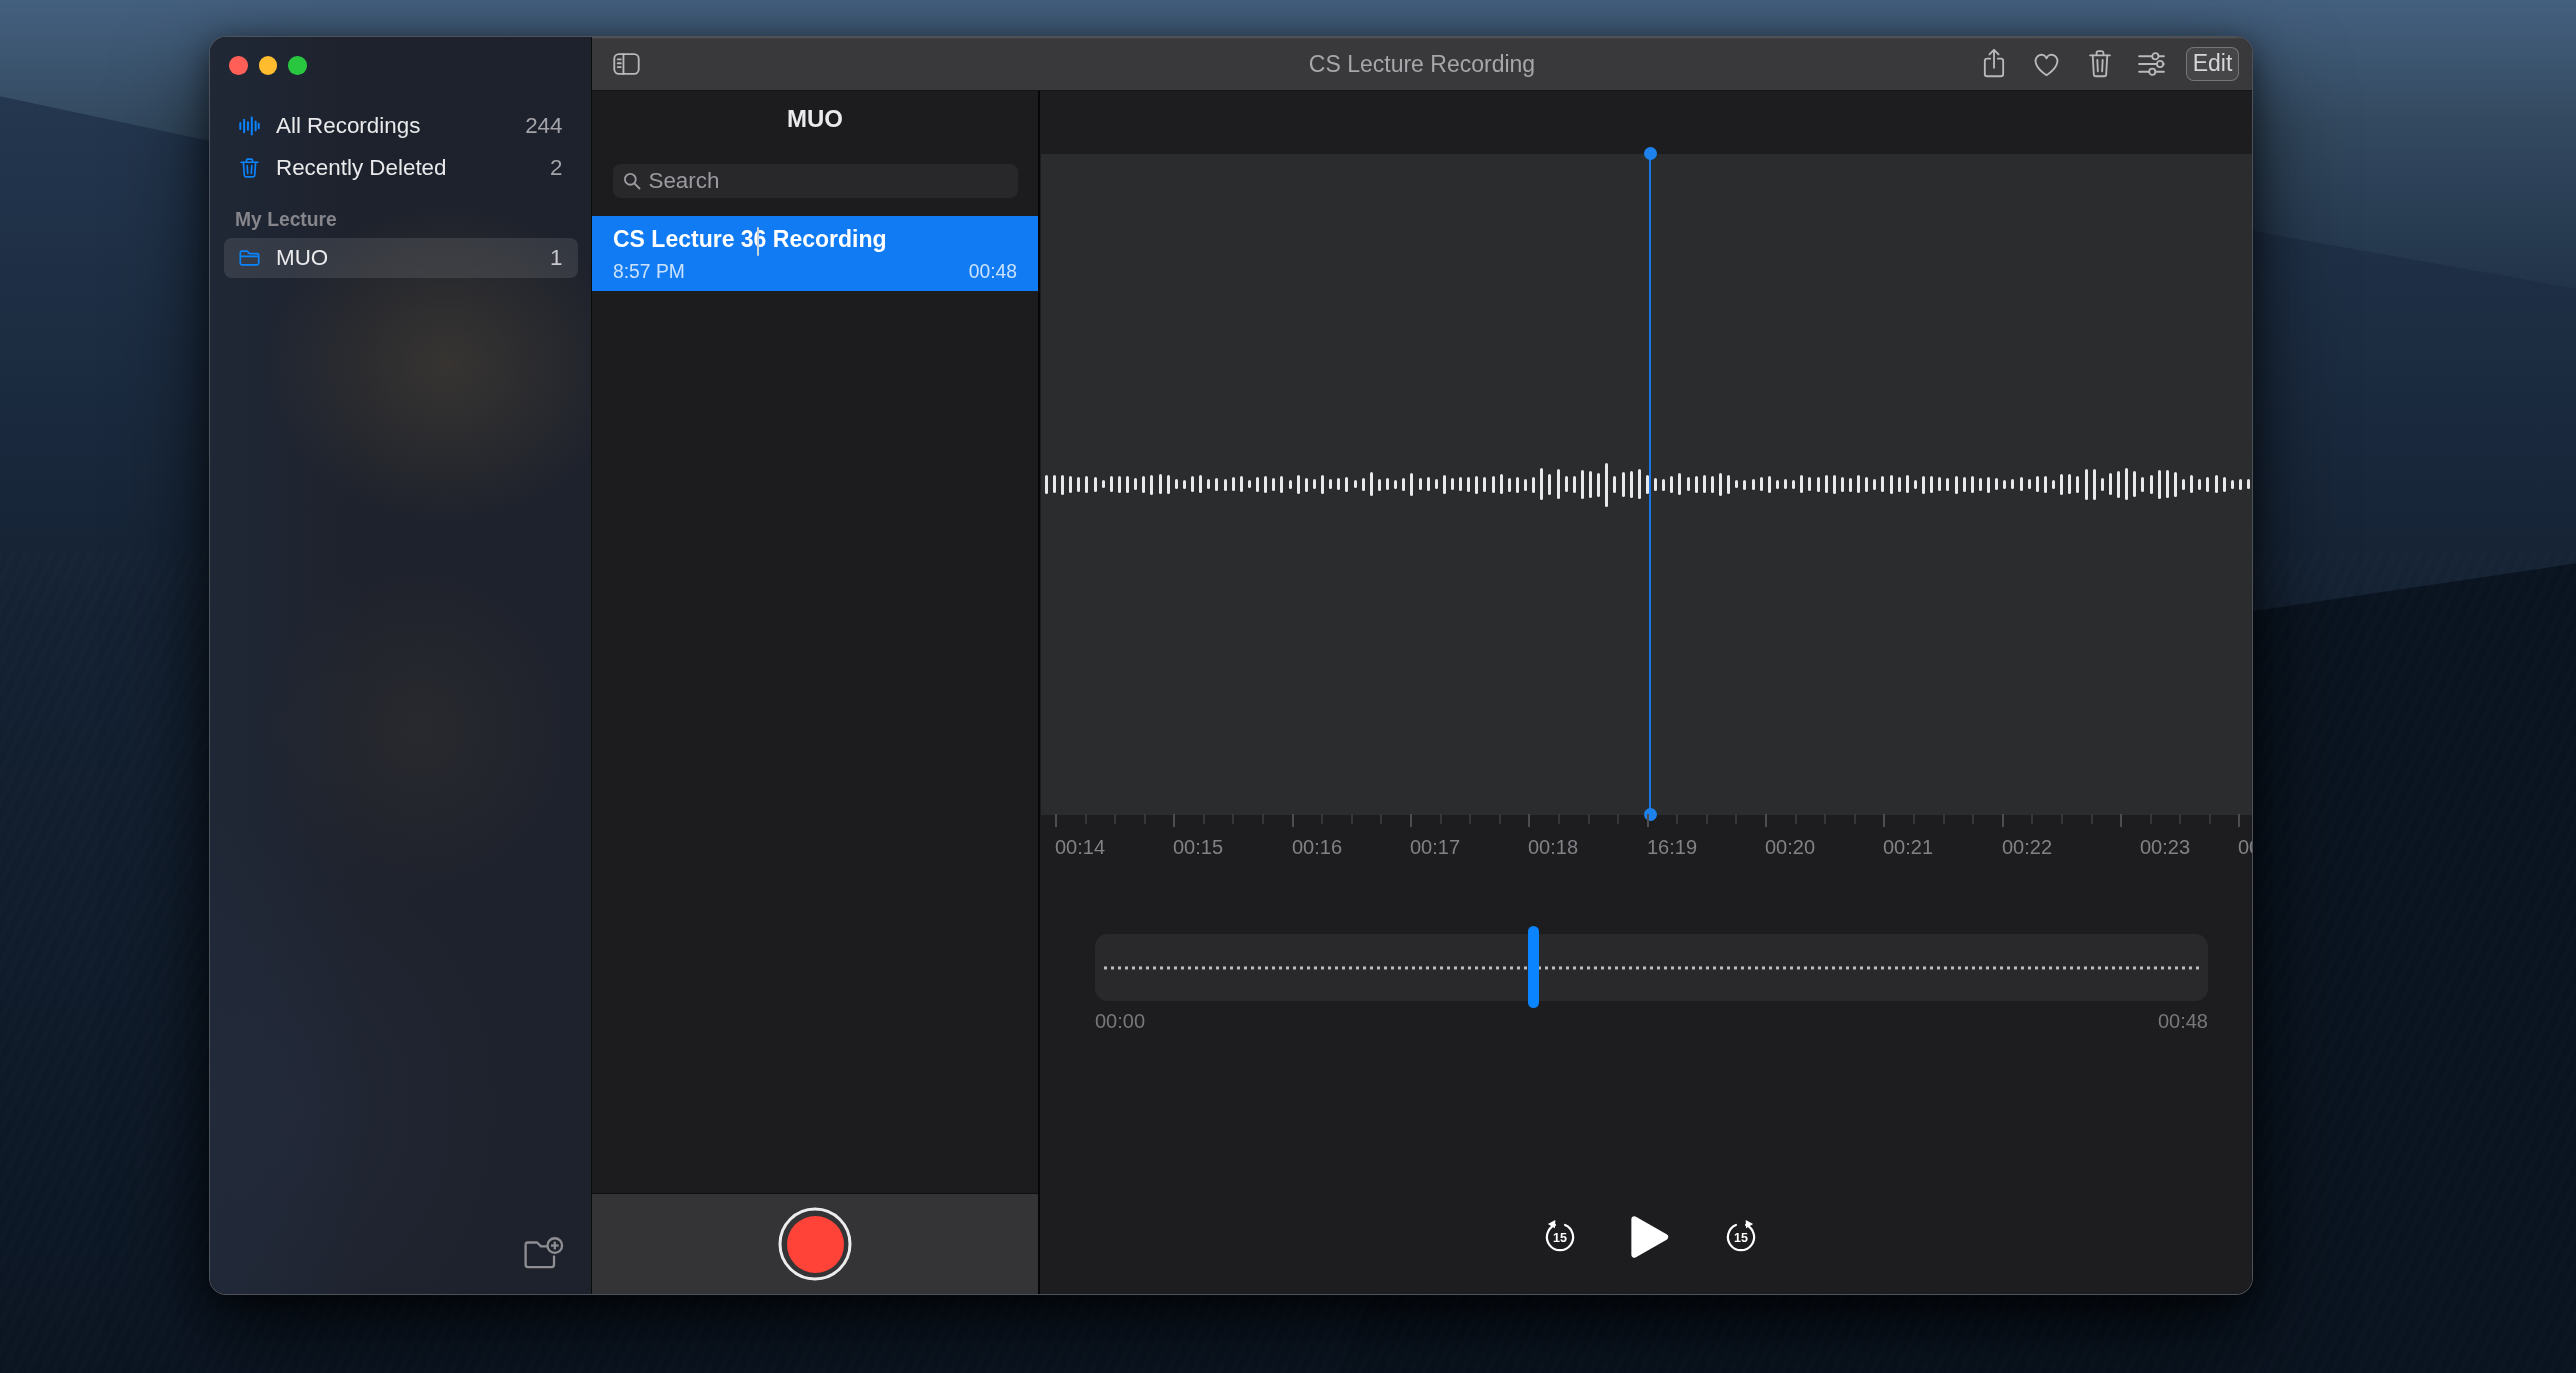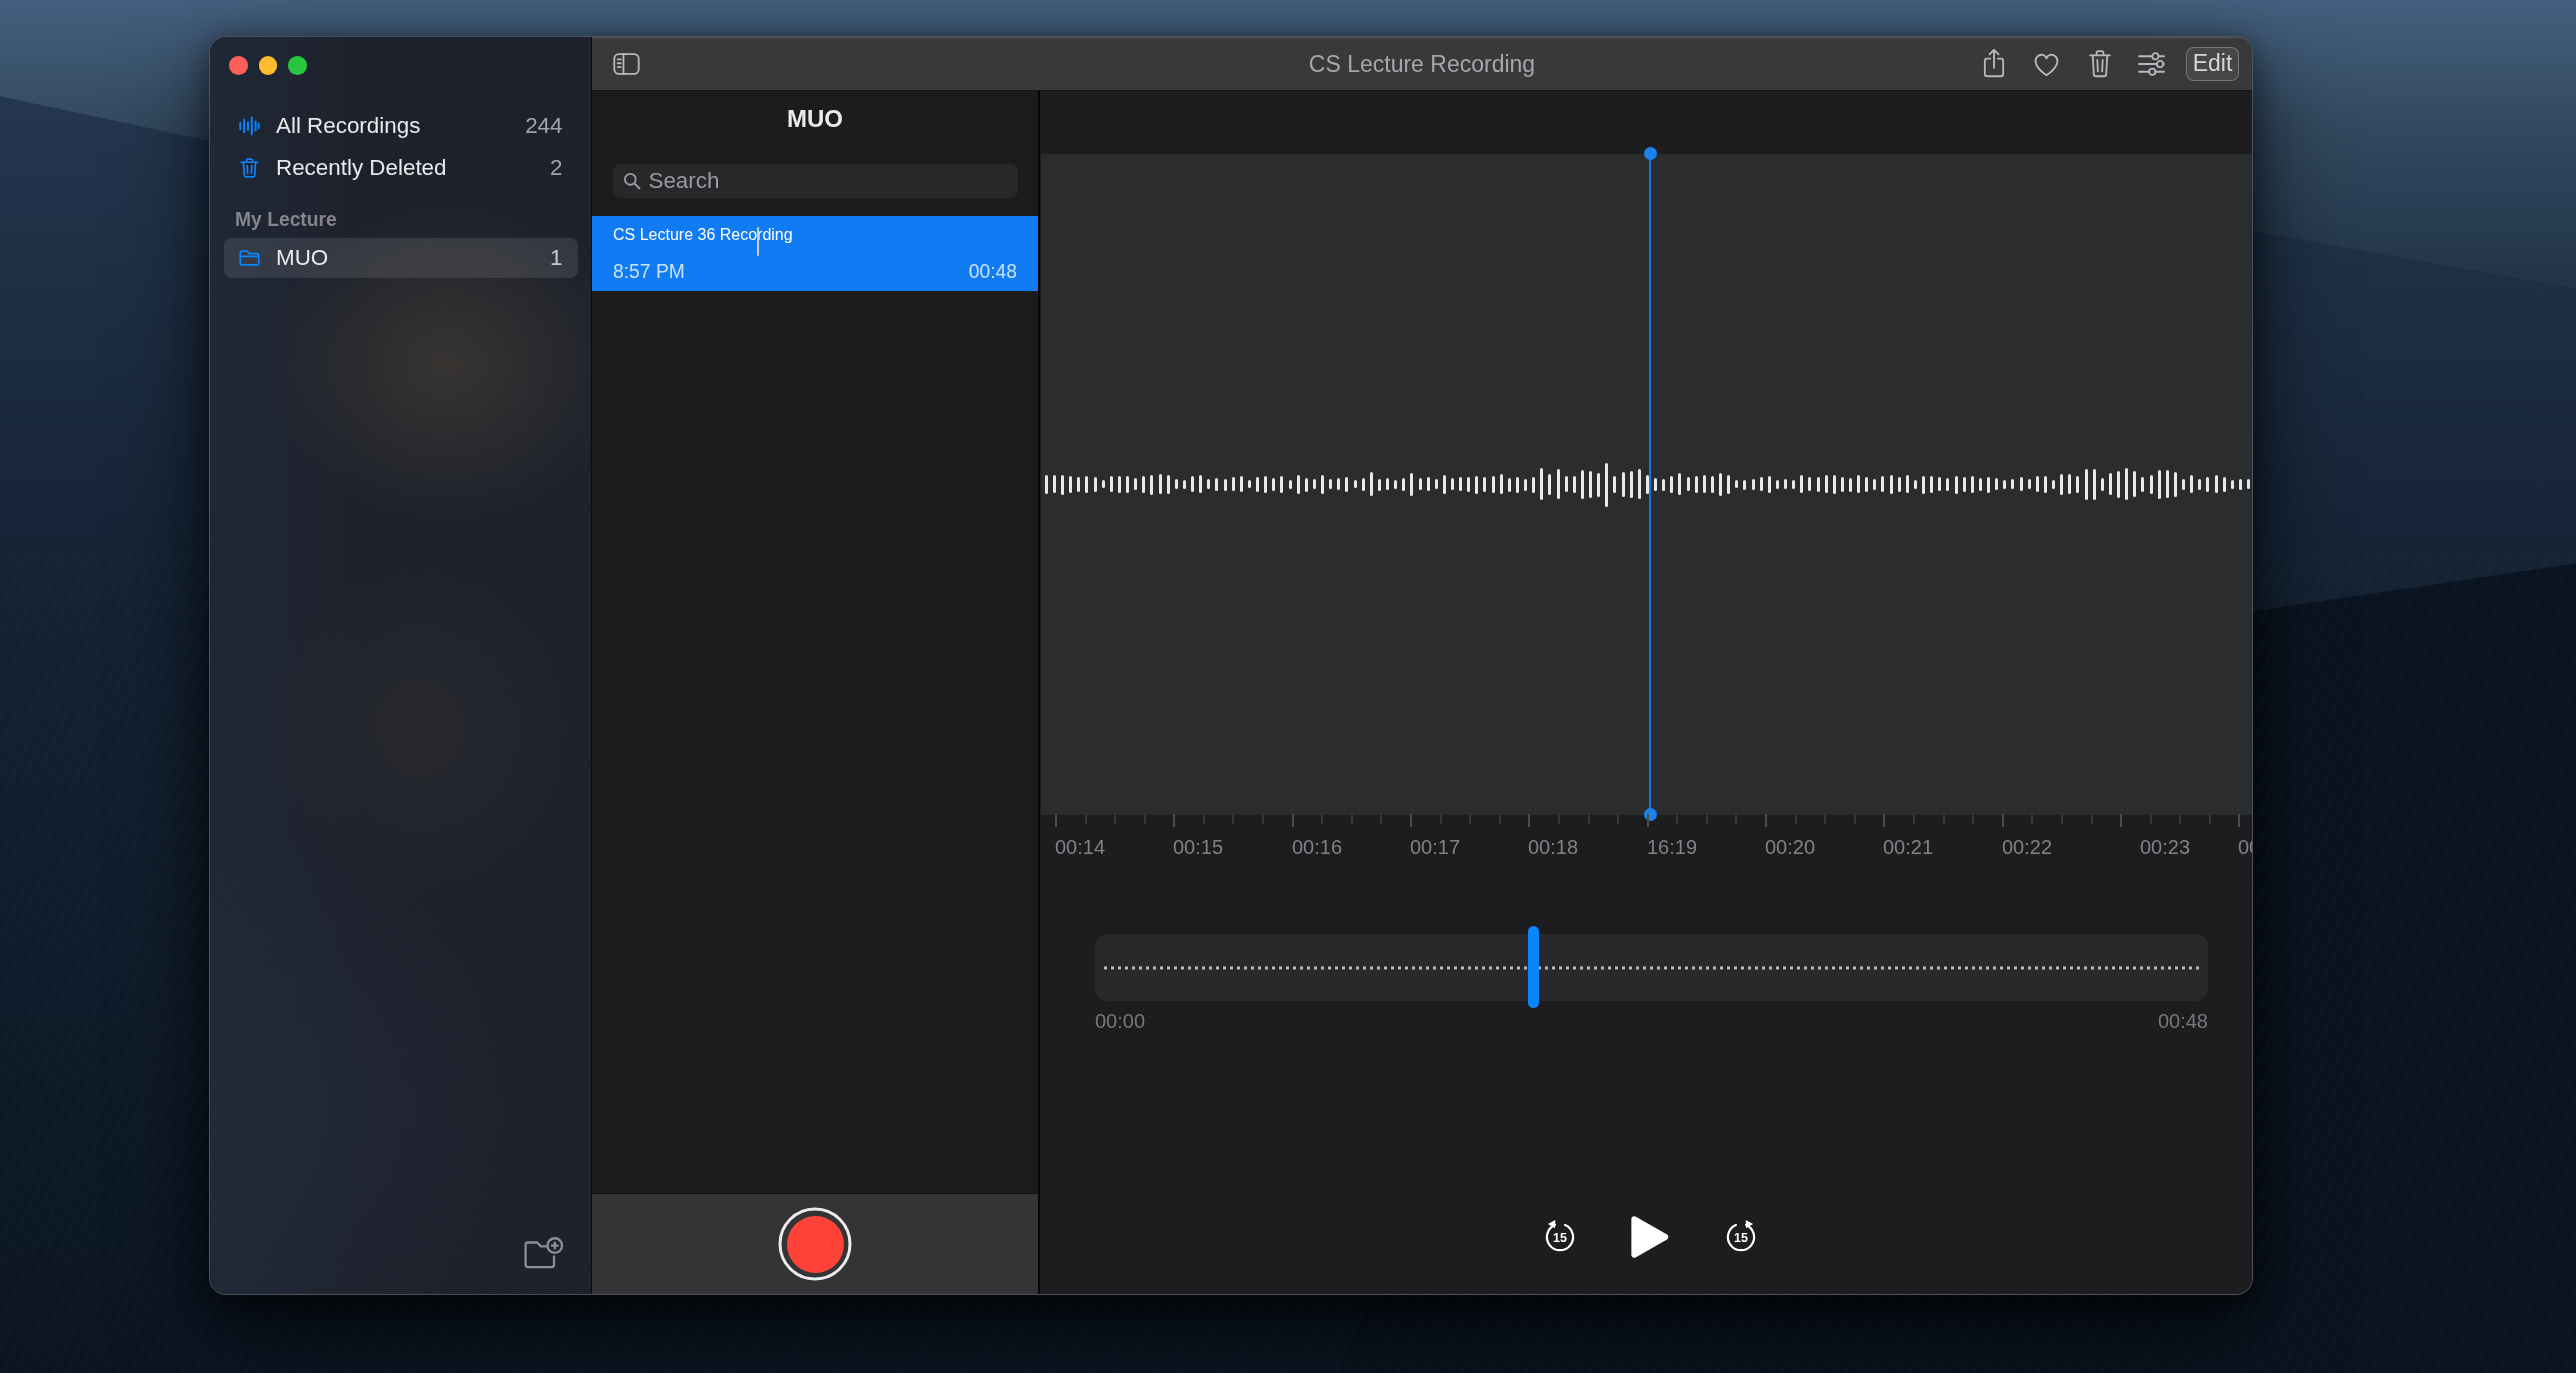--- a/index.html
+++ b/index.html
@@ -66,21 +66,21 @@
   .list-col { position:absolute; left:0; top:54px; width:446px; bottom:0; background:#1c1c1e; }
   .list-hdr { position:absolute; top:14px; left:0; right:0; text-align:center;
     font-size:24px; font-weight:bold; color:#eaeaec; }
   .search-box { position:absolute; left:21px; top:73px; width:405px; height:34px; border-radius:7.7px;
     background:#28282a; display:flex; align-items:center; padding:0 9.3px; }
   .search-box svg { flex:0 0 auto; margin-right:6.2px; }
   .search-box input { flex:1; background:transparent; border:none; outline:none;
     font-size:22.4px; color:#c4b5fd; font-family:inherit; }
   .search-box input::placeholder { color:#9a9aa0; }
   .rec-row { position:absolute; left:0; right:0; top:125px; height:75px; background:#117bf4; }
-  .rec-title { position:absolute; left:21px; top:10px; font-size:16px; font-weight:normal; color:#fff; white-space:nowrap; }
+  .rec-title { position:absolute; left:21px; top:10px; font-size:23px; font-weight:bold; color:#fff; white-space:nowrap; }
   .rec-caret { position:absolute; left:165px; top:10.8px; width:2.3px; height:29px; border-radius:1.5px;
     background:#ccd4da; }
   .rec-sub { position:absolute; left:21px; right:21px; top:45px; display:flex; justify-content:space-between; }
   .rec-sub span { font-size:19.3px; color:rgba(255,255,255,.78); }
   .record-bar { position:absolute; left:0; right:0; bottom:0; height:101px; background:#343436;
     border-top:1.5px solid #0f0f10; }
   .record-btn { position:absolute; left:50%; top:50%; transform:translate(-50%,-50%);
     width:73px; height:73px; border-radius:50%; border:3.9px solid #ececec; background:transparent; }
   .record-btn .core { position:absolute; left:50%; top:50%; transform:translate(-50%,-50%);
     width:57px; height:57px; border-radius:50%; background:#ff4338; }

